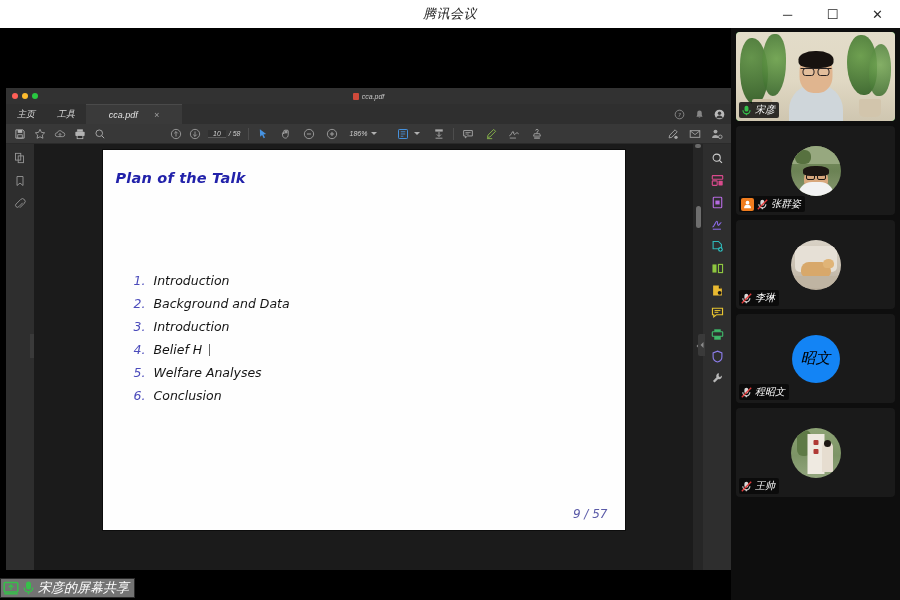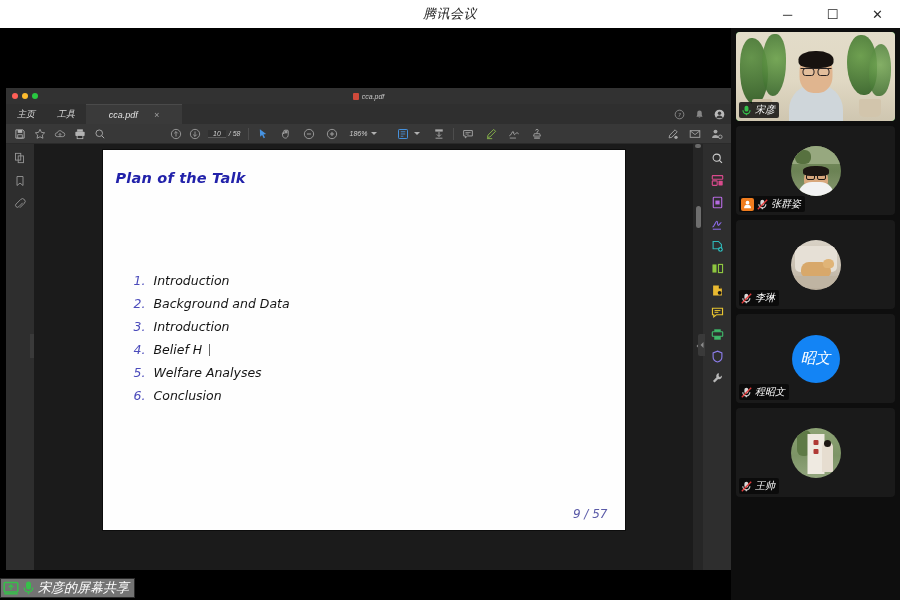--- a/index.html
+++ b/index.html
@@ -122,21 +122,21 @@
     border-radius:4px; overflow:hidden; flex:0 0 auto; }
   .tile.active { outline:2px solid #2ecc3f; outline-offset:-2px; }
   .tile .badgebar { position:absolute; left:3px; bottom:3px; display:flex;
     align-items:center; gap:3px; background:rgba(8,8,8,.82); border-radius:2px;
     padding:1px 4px 1px 2px; max-width:150px; }
   .tile .pname { font-size:10px; color:#fff; white-space:nowrap; }
   .tile .hostbadge { width:13px; height:13px; background:#f07c1e; border-radius:2px;
     display:flex; align-items:center; justify-content:center; }
   .avatar-circle { position:absolute; left:50%; top:50%; transform:translate(-50%,-50%);
     width:48px; height:48px; border-radius:50%; display:flex; align-items:center;
-    justify-content:center; font-size:15px; color:#ffffff; }
+    justify-content:center; font-size:15px; color:#000000; }
   .avatar-photo { position:absolute; left:50%; top:50%; transform:translate(-50%,-50%);
     width:50px; height:50px; border-radius:50%; overflow:hidden; }
   .vidbg { position:absolute; inset:0; }
 </style>
 </head>
 <body>
 
 <div id="app">
 
   <div id="titlebar">

